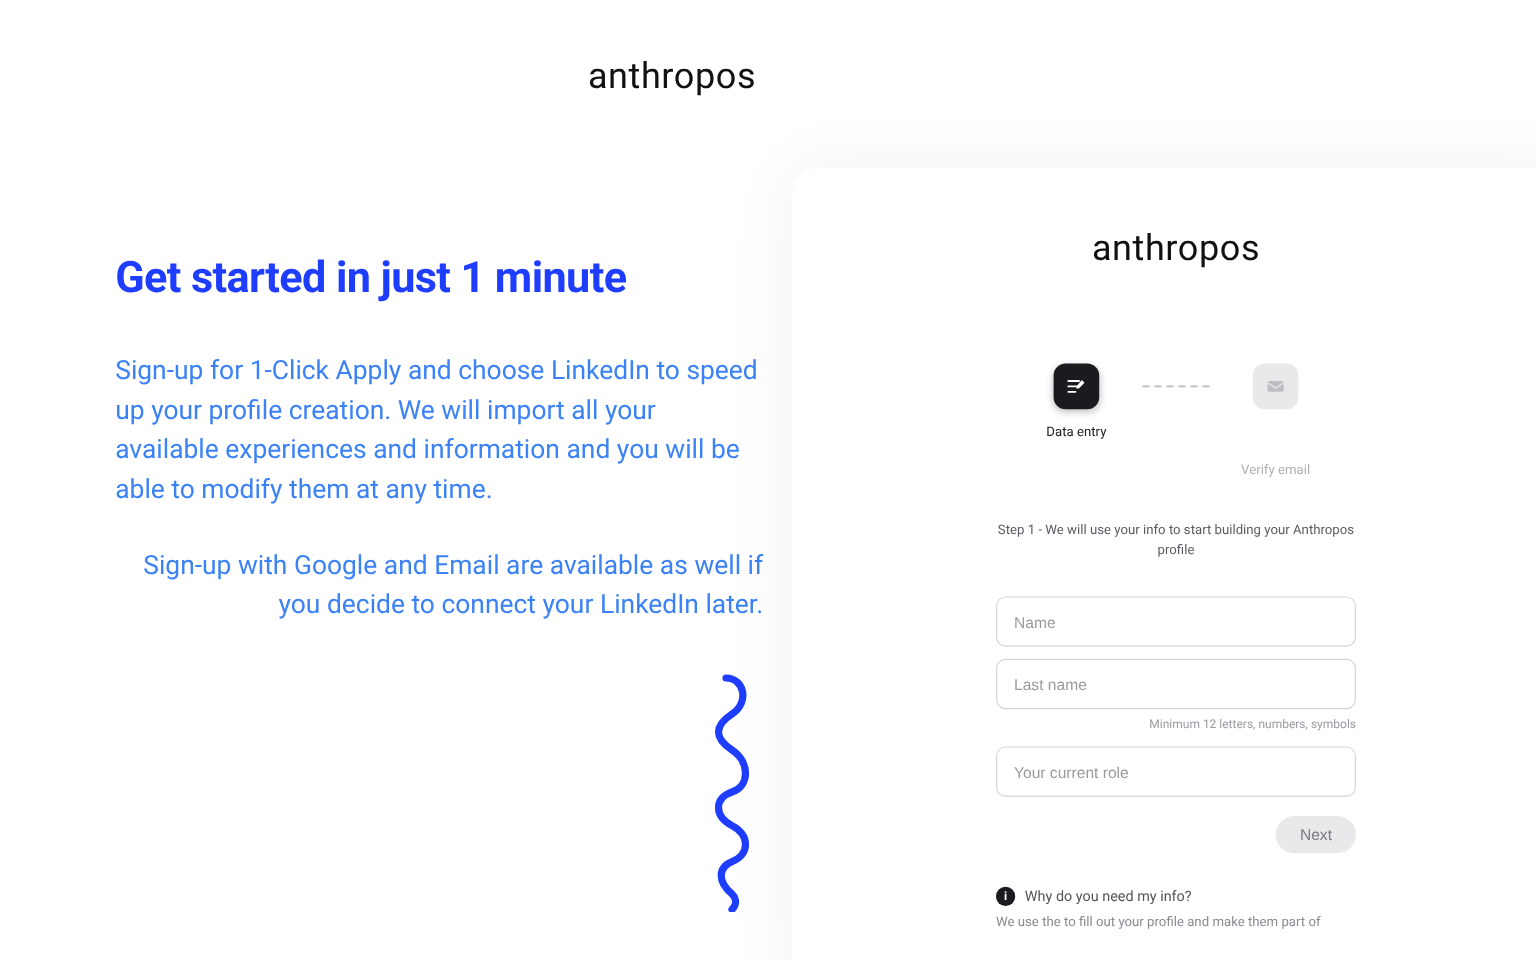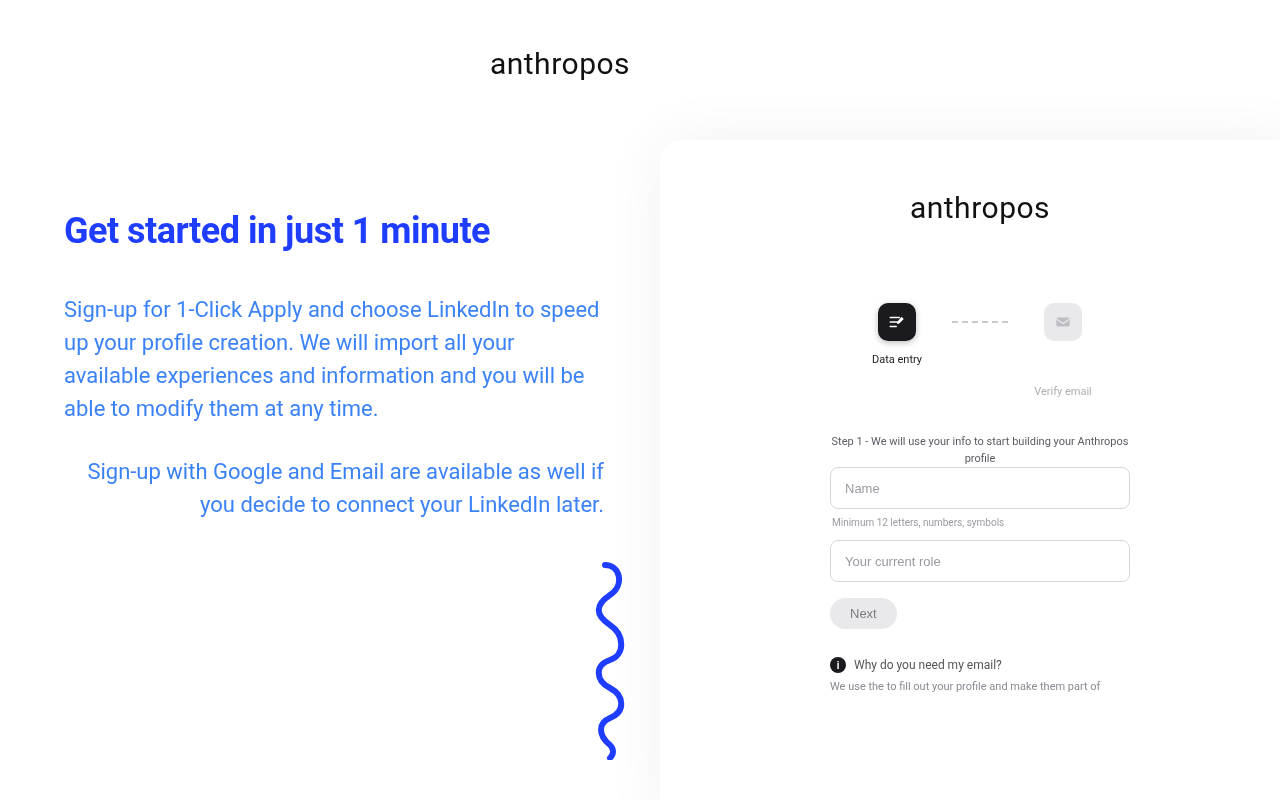--- a/index.html
+++ b/index.html
@@ -1,20 +1,20 @@
 <!DOCTYPE html>
 <html><head>
 <meta charset="utf-8">
 <style>
   * { box-sizing: border-box; margin: 0; padding: 0; }
   html, body { width: 1280px; height: 800px; font-family: -apple-system, BlinkMacSystemFont, "Segoe UI", Roboto, Helvetica, Arial, sans-serif; background: #fff; overflow: hidden; }
   .page { width: 1120px; height: 800px; position: relative; }
   .top-brand { position: absolute; top: 46px; left: 0; width: 100%; text-align: center; font-size: 30px; letter-spacing: 0.5px; color: #111; font-weight: 400; }
   .brand-word { font-family: inherit; }
-  .hero { position: absolute; top: 210px; left: 64px; width: 540px; }
+  .hero { position: absolute; top: 210px; left: 96px; width: 540px; }
   .hero-title { color: #1f3dff; font-size: 36px; font-weight: 700; line-height: 1.2; letter-spacing: -0.5px; }
   .hero-para { color: #3b82f6; font-size: 22px; line-height: 1.5; margin-top: 40px; font-weight: 400; }
   .hero-para + .hero-para { margin-top: 30px; text-align: right; }
   .squiggle { position: absolute; left: 570px; top: 560px; width: 70px; height: 200px; }
   .card {
     position: absolute;
     top: 140px;
     left: 660px;
     width: 640px;
     height: 680px;
@@ -34,34 +34,34 @@
   .step-icon.inactive { background: #e9e9ec; }
   .step-label { margin-top: 12px; font-size: 11px; color: #222; }
   .step-label.inactive { color: #b0b0b5; margin-top: 44px; }
   .step-connector {
     width: 56px; height: 0; border-top: 2px dashed #c8c8cf; margin-top: 18px;
   }
   .step-desc {
     margin-top: 36px; text-align: center; font-size: 11px; color: #5b5b63; line-height: 1.5;
     max-width: 320px; margin-left: auto; margin-right: auto;
   }
-  .form { width: 100%; max-width: 300px; margin-left: auto; margin-right: auto; display: flex; flex-direction: column; gap: 10px; }
+  .form { margin-top: 30px; width: 100%; max-width: 300px; margin-left: auto; margin-right: auto; display: flex; flex-direction: column; gap: 10px; }
   .field-wrap { position: relative; }
   .field {
     width: 100%; height: 42px; border: 1px solid #d6d6dc; border-radius: 8px;
     padding: 0 14px; font-size: 13px; color: #333; background: #fff;
   }
   .field::placeholder { color: #9a9aa2; }
   .eye-btn {
     position: absolute; right: 10px; top: 50%; transform: translateY(-50%);
     width: 24px; height: 24px; display: flex; align-items: center; justify-content: center;
     background: transparent; border: none; cursor: pointer; color: #9a9aa2;
   }
-  .hint { font-size: 10px; color: #9a9aa2; margin-top: -2px; margin-bottom: 2px; padding-left: 2px; }
-  .actions { margin-top: 16px; display: flex; max-width: 300px; margin-left: auto; margin-right: auto; width:100%; }
+  .hint { font-size: 10px; color: #9a9aa2; margin-top: -2px; margin-bottom: 2px; padding-left: 2px; text-align: right; }
+  .actions { margin-top: 16px; display: flex; justify-content: flex-end; max-width: 300px; margin-left: auto; margin-right: auto; width:100%; }
   .next-btn {
     background: #e9e9ec; color: #7a7a82; border: none; border-radius: 18px;
     padding: 8px 20px; font-size: 13px; cursor: pointer;
   }
   .info-row {
     margin-top: 28px; max-width: 300px; margin-left: auto; margin-right: auto;
     display: flex; align-items: center; gap: 8px; font-size: 12px; color: #555;
   }
   .info-icon {
     width: 16px; height: 16px; border-radius: 50%; background: #1b1b1f; color: #fff;
@@ -127,31 +127,34 @@
         <div class="step-label inactive">Verify email</div>
       </div>
     </div>
 
     <p class="step-desc">Step 1 - We will use your info to start building your Anthropos profile</p>
 
     <div class="form">
       <div class="field-wrap">
         <input class="field" type="text" placeholder="Name" style="">
       </div>
+      <div class="field-wrap">
+        <input class="field" type="text" placeholder="Last name" style="">
+      </div>
       <div class="hint">Minimum 12 letters, numbers, symbols</div>
       <div class="field-wrap">
         <input class="field" type="text" placeholder="Your current role" style="">
       </div>
     </div>
 
     <div class="actions">
       <button class="next-btn">Next</button>
     </div>
 
     <div class="info-row">
       <span class="info-icon">i</span>
-      <span>Why do you need my email?</span>
+      <span>Why do you need my info?</span>
     </div>
     <div class="info-follow">We use the to fill out your profile and make them part of</div>
 
   </div>
 
 </div>
 
 </body></html>

